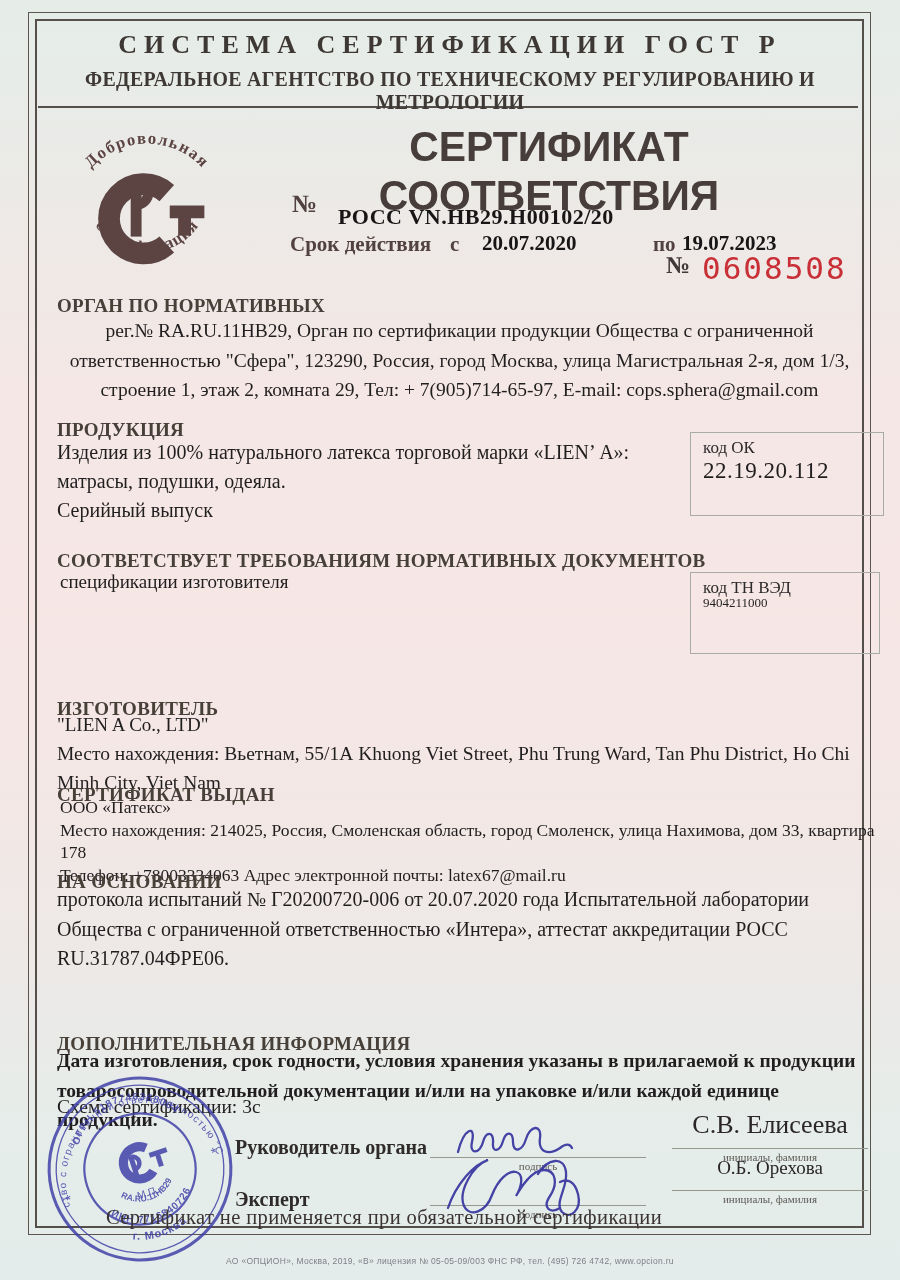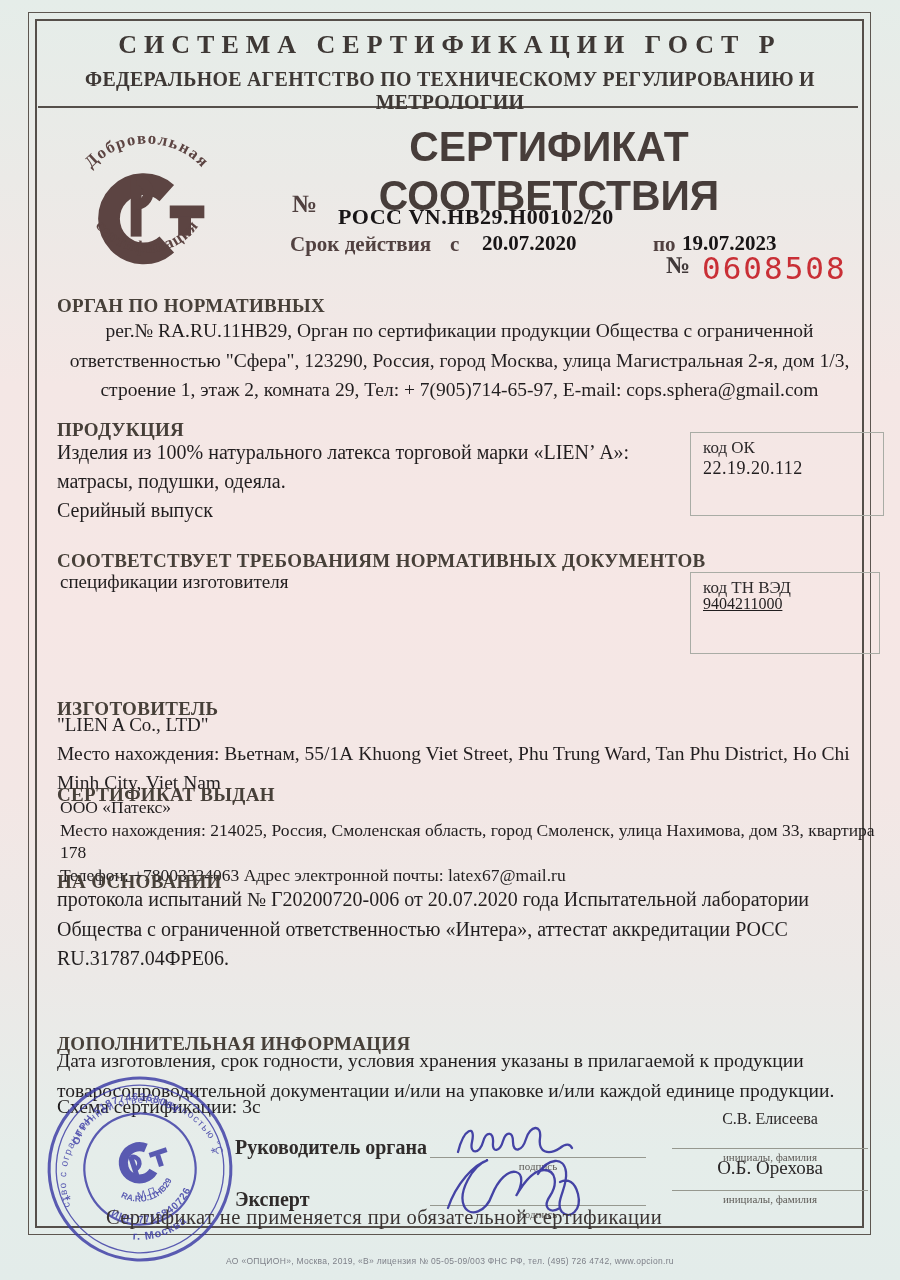--- a/index.html
+++ b/index.html
@@ -39,37 +39,37 @@
         font-size:31px;color:#c92f36;letter-spacing:2px;}
   .h{font-weight:bold;font-size:19px;color:#474039;letter-spacing:.3px;}
   .b{font-size:19.5px;color:#211e1f;}
   .org-h{left:57px;top:295px;}
   .org-b{left:57px;top:316px;width:805px;line-height:29.5px;text-align:center;}
   .prod-h{left:57px;top:419px;}
   .prod-b{left:57px;top:438px;width:640px;line-height:29px;font-size:20px;}
   .code-box{border:1.2px solid #a9aca5;padding:5px 12px;}
   .codeok{left:690px;top:432px;width:168px;height:72px;}
   .code-label{font-size:17px;color:#2d2a2b;}
-  .code-value{font-size:18px;color:#211e1f;letter-spacing:.5px;}
+  .code-value{font-size:23px;color:#211e1f;letter-spacing:.5px;}
   .conf-h{left:57px;top:550px;}
   .conf-b{left:60px;top:571px;font-size:19px;}
   .tnved{left:690px;top:572px;width:164px;height:70px;}
   .tnved .code-label{font-size:17px;margin-bottom:-3px;}
-  .tnved .code-value{font-size:16px;letter-spacing:0;text-decoration:underline;}
+  .tnved .code-value{font-size:13px;letter-spacing:0;}
   .man-h{left:57px;top:698px;text-align:center;}
   .man-b{left:57px;top:710px;width:810px;line-height:29px;}
   .man-b .name{font-size:19px;}
   .iss-h{left:57px;top:784px;}
   .iss-b{left:60px;top:796px;width:815px;line-height:22.5px;font-size:17.5px;}
   .basis-h{left:57px;top:871px;}
   .basis-b{left:57px;top:885px;width:795px;line-height:29.5px;font-size:20px;}
   .add-h{left:57px;top:1033px;}
-  .add-b{left:57px;top:1046px;width:805px;line-height:29.5px;}
+  .add-b{left:57px;top:1046px;width:805px;line-height:29.5px;font-weight:bold;}
   .scheme{left:57px;top:1096px;font-size:19.5px;color:#211e1f;}
-  .sig-name1{left:672px;top:1110px;width:196px;text-align:center;font-size:16px;color:#2a2627;}
+  .sig-name1{left:672px;top:1110px;width:196px;text-align:center;font-size:26px;color:#2a2627;}
   .sig-role1{left:235px;top:1136px;font-weight:bold;font-size:20px;color:#2f2b2a;}
   .sig-line1{left:430px;top:1157px;width:216px;border-bottom:1.5px solid #96988f;}
   .sig-cap1{left:430px;top:1160px;width:216px;text-align:center;font-size:11px;color:#5d5a56;}
   .name-line1{left:672px;top:1148px;width:196px;border-bottom:1.5px solid #96988f;}
   .name-cap1{left:672px;top:1151px;width:196px;text-align:center;font-size:11px;color:#5d5a56;}
   .sig-name2{left:672px;top:1157px;width:196px;text-align:center;font-size:19px;color:#2a2627;}
   .sig-role2{left:235px;top:1188px;font-weight:bold;font-size:20px;color:#2f2b2a;}
   .sig-line2{left:430px;top:1205px;width:216px;border-bottom:1.5px solid #96988f;}
   .sig-cap2{left:430px;top:1208px;width:216px;text-align:center;font-size:11px;color:#5d5a56;}
   .name-line2{left:672px;top:1190px;width:196px;border-bottom:1.5px solid #96988f;}

